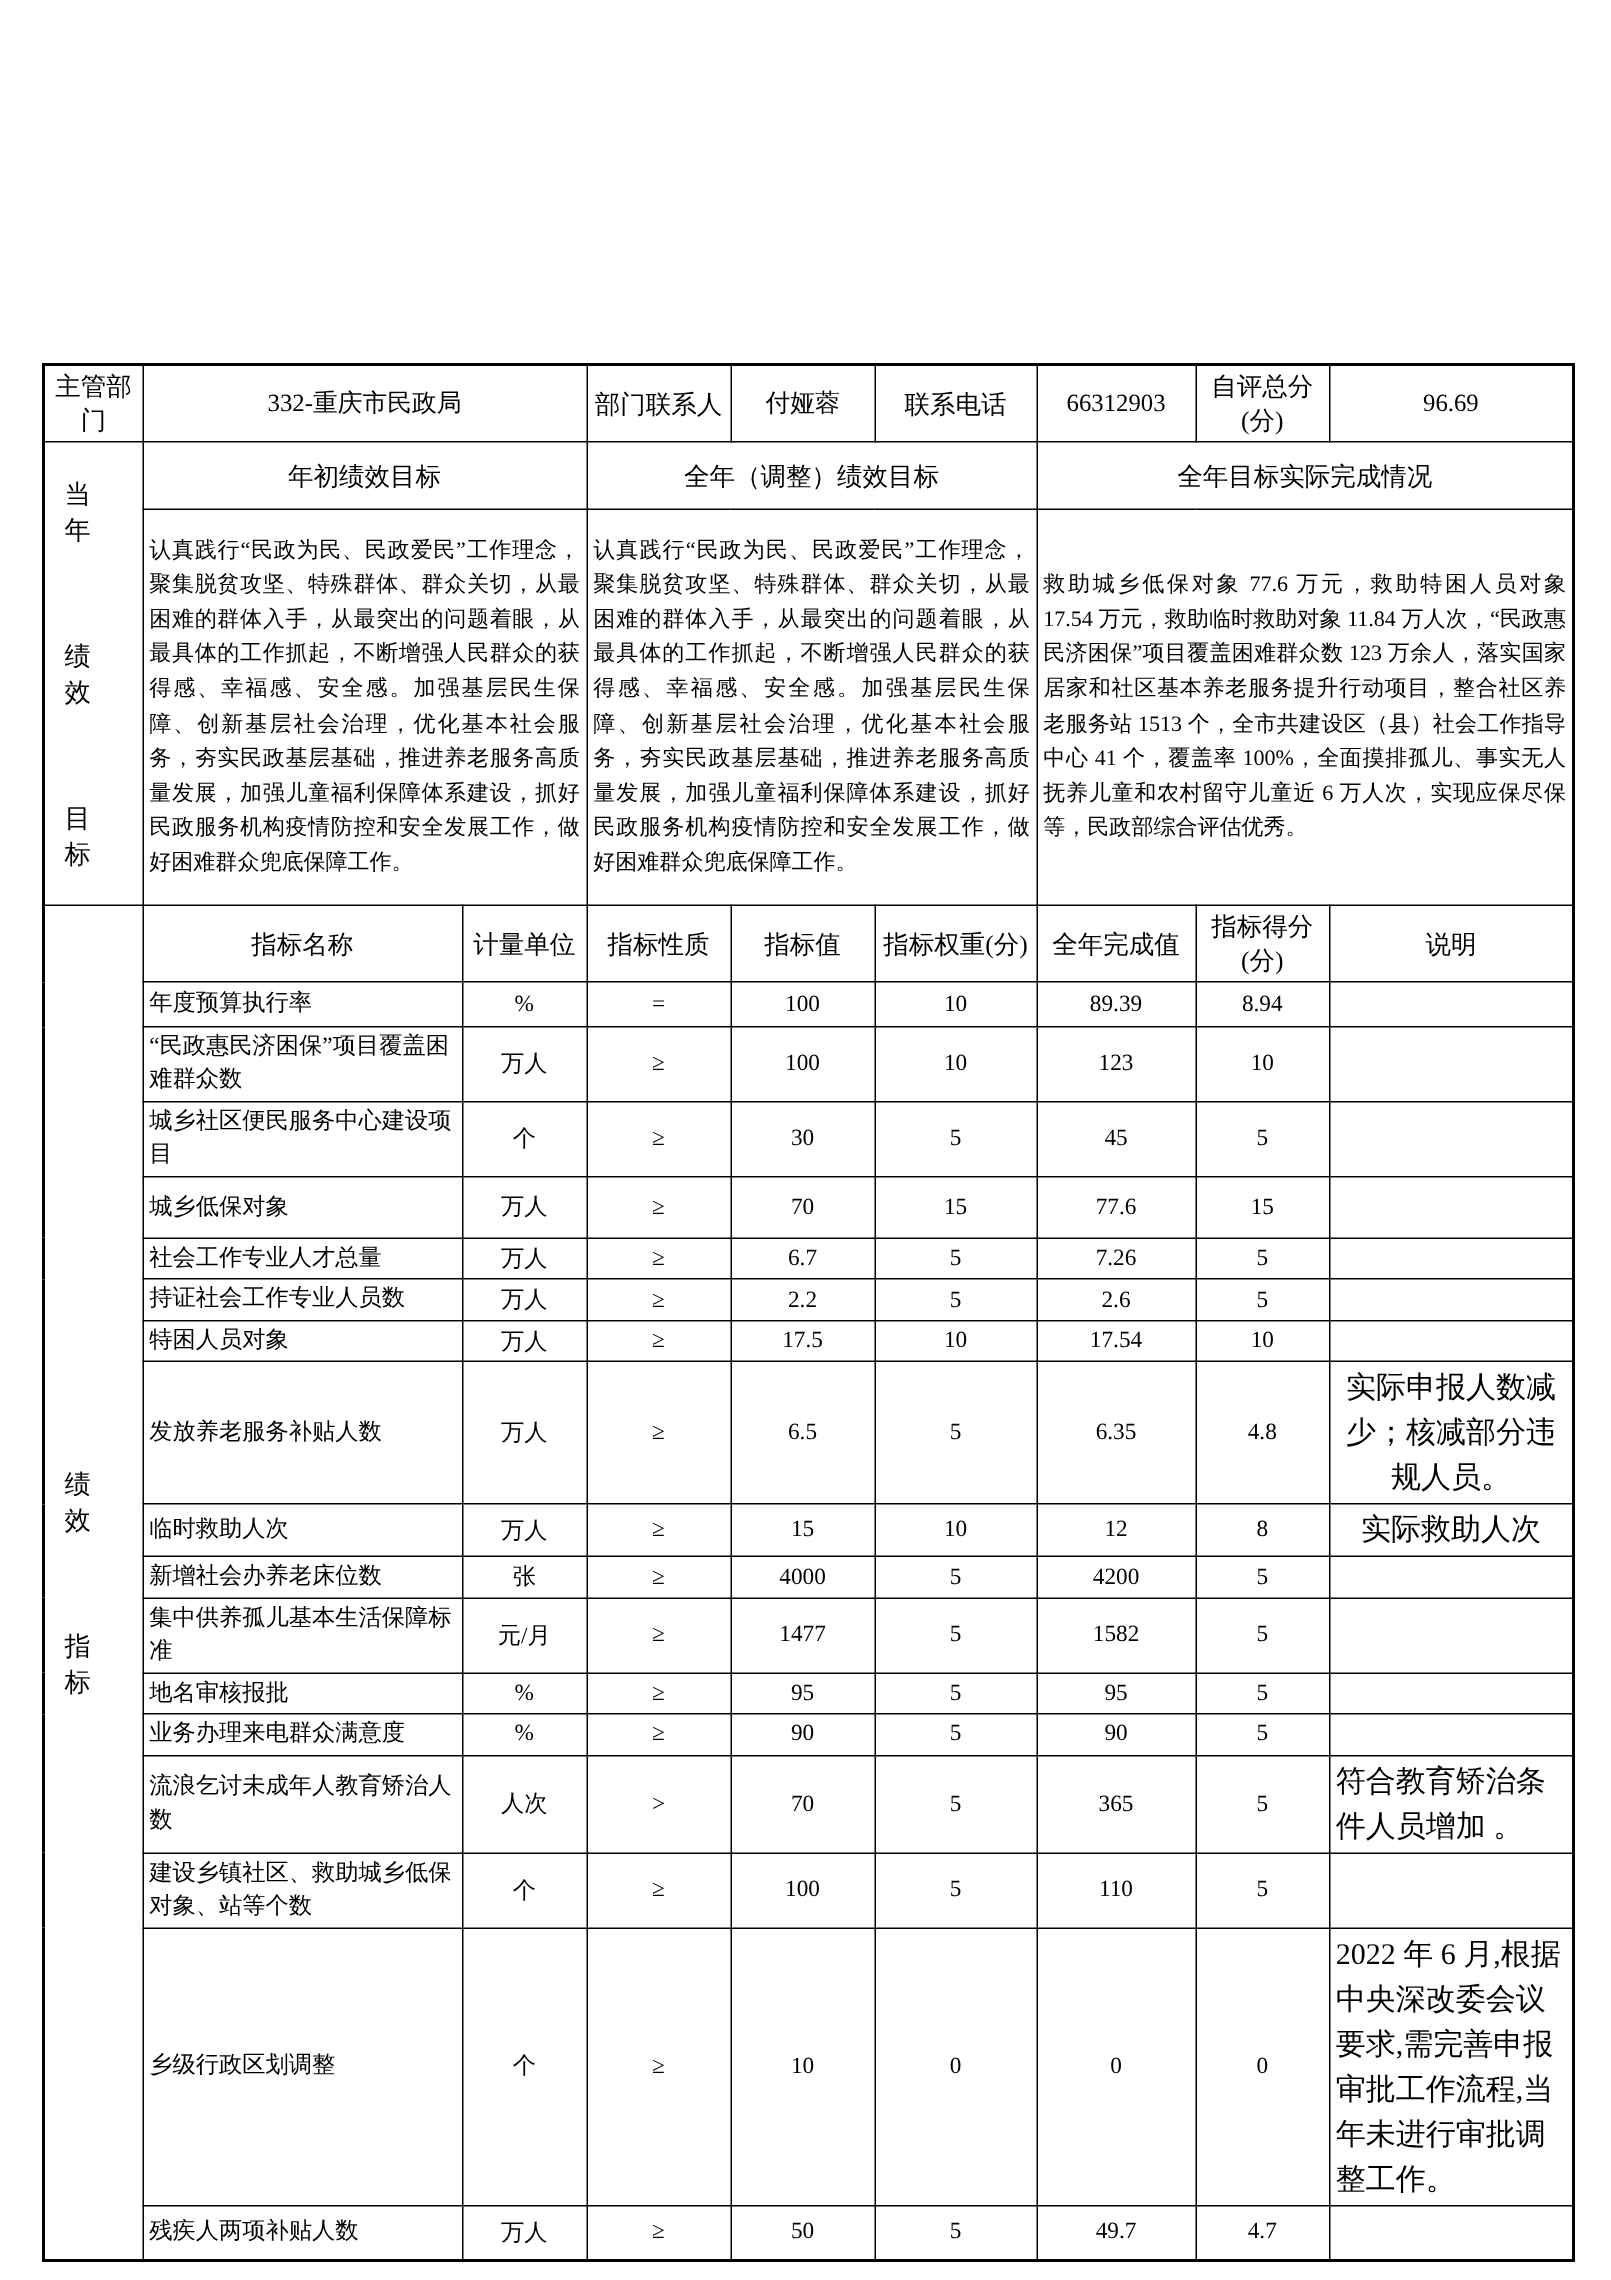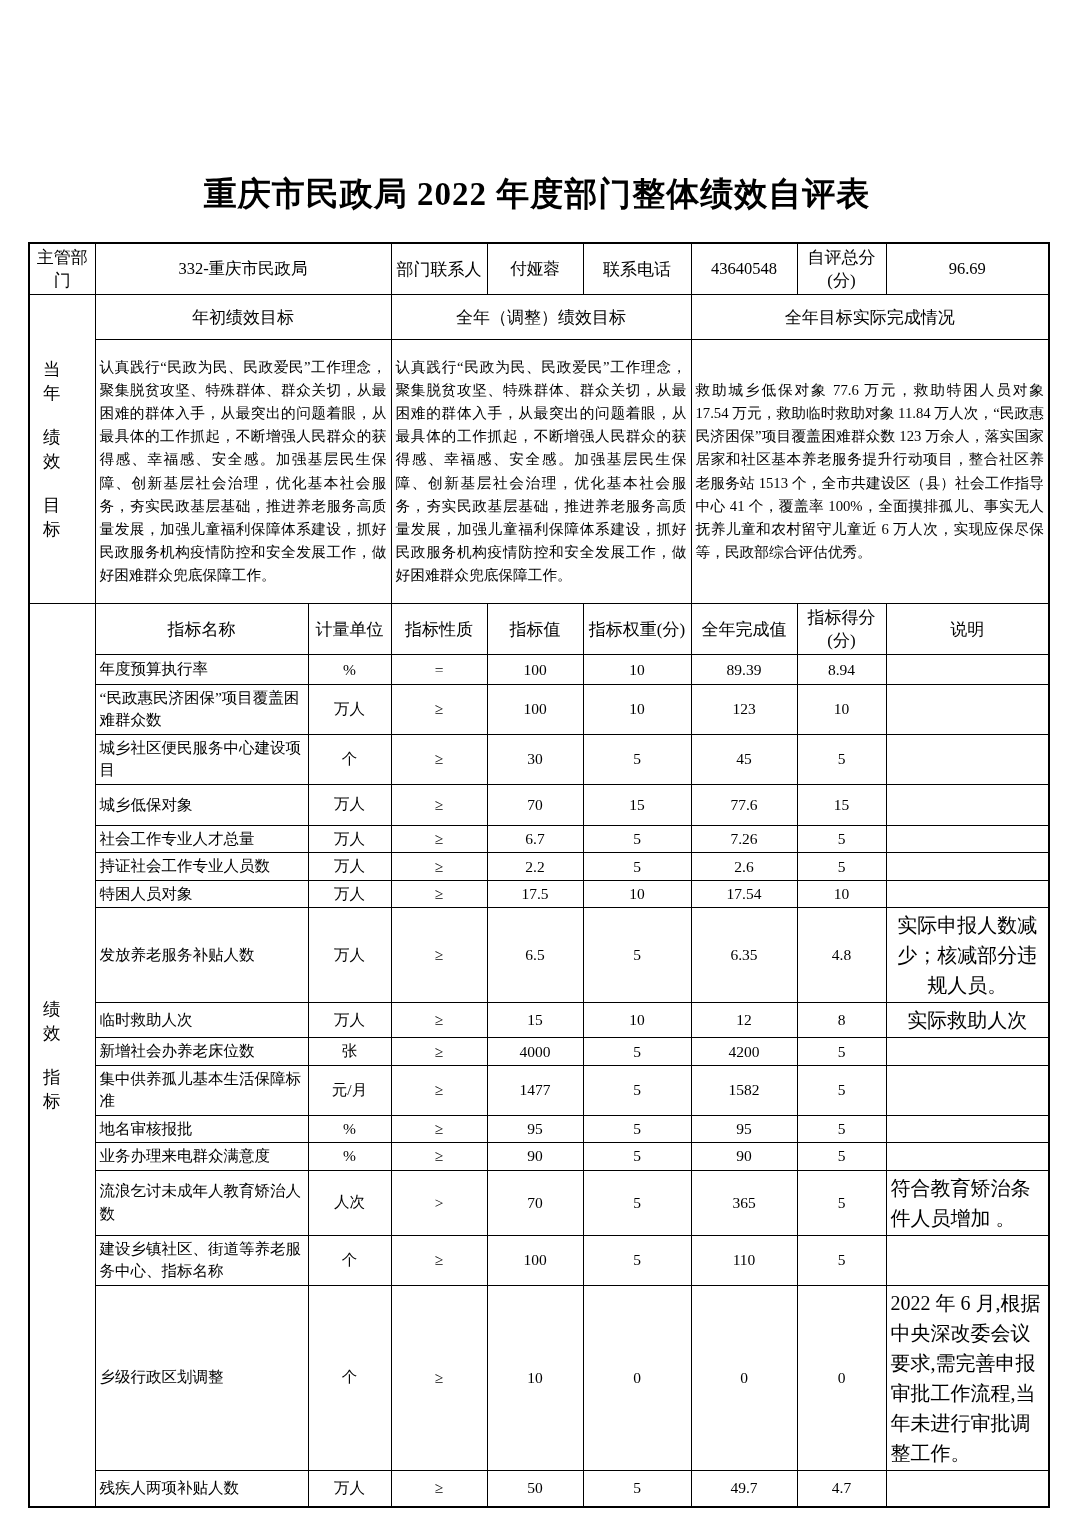--- a/index.html
+++ b/index.html
@@ -47,31 +47,30 @@
   td.note-cell {
     font-size: 20px; line-height: 1.5;
     padding: 2px 7px; text-align: left;
   }
   td.note-center { text-align: center; }
 
   
   .vstack {
     display: flex; flex-direction: column;
     align-items: center; justify-content: center;
-    gap: 20px;
+    gap: 60px;
     font-size: 17.5px;
   }
   .vstack span { letter-spacing: 9px; padding-left: 9px; }
 </style>
 </head>
 <body>
 
 <div class="page">
 
-  <h1 class="doc-title">重庆市民政局 2022 年度部门整体绩效自评表</h1>
 
   <table class="main">
     <colgroup>
       <col style="width:66px">
         <col style="width:213px">
         <col style="width:83px">
       <col style="width:96px">
         <col style="width:96px">
         <col style="width:108px">
       <col style="width:106px">
@@ -79,21 +78,21 @@
         <col style="width:163px">
     </colgroup>
     <tbody>
 
       <tr style="height:46px">
         <td class="hdr">主管部门</td>
         <td class="info" colspan="2">332-重庆市民政局</td>
         <td class="hdr">部门联系人</td>
         <td class="info">付娅蓉</td>
         <td class="hdr">联系电话</td>
-        <td class="info">43640548</td>
+        <td class="info">66312903</td>
         <td class="hdr">自评总分(分)</td>
         <td class="info">96.69</td>
       </tr>
 
       <tr style="height:45px">
         <td rowspan="2">
           <div class="vstack">
             <span>当年</span>
             <span>绩效</span>
             <span>目标</span>
@@ -261,21 +260,21 @@
           <td class="name-cell">流浪乞讨未成年人教育矫治人数</td>
           <td class="num">人次</td>
           <td class="num">&gt;</td>
           <td class="num">70</td>
           <td class="num">5</td>
           <td class="num">365</td>
           <td class="num">5</td>
           <td class="note-cell">符合教育矫治条件人员增加 。</td>
         </tr>
         <tr style="height: 43px;">
-          <td class="name-cell">建设乡镇社区、街道等养老服务中心、指标名称</td>
+          <td class="name-cell">建设乡镇社区、救助城乡低保对象、站等个数</td>
           <td class="num">个</td>
           <td class="num">≥</td>
           <td class="num">100</td>
           <td class="num">5</td>
           <td class="num">110</td>
           <td class="num">5</td>
           <td class="note-cell"></td>
         </tr>
         <tr style="height: 110px;">
           <td class="name-cell">乡级行政区划调整</td>

